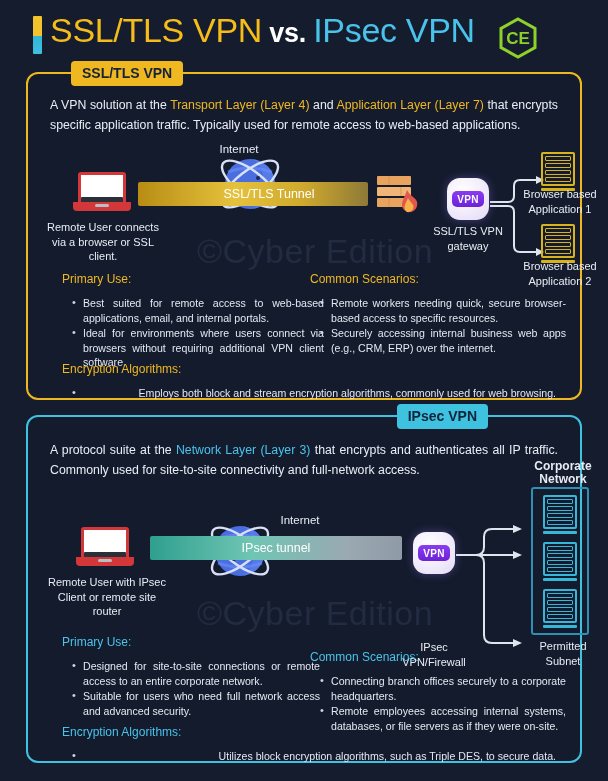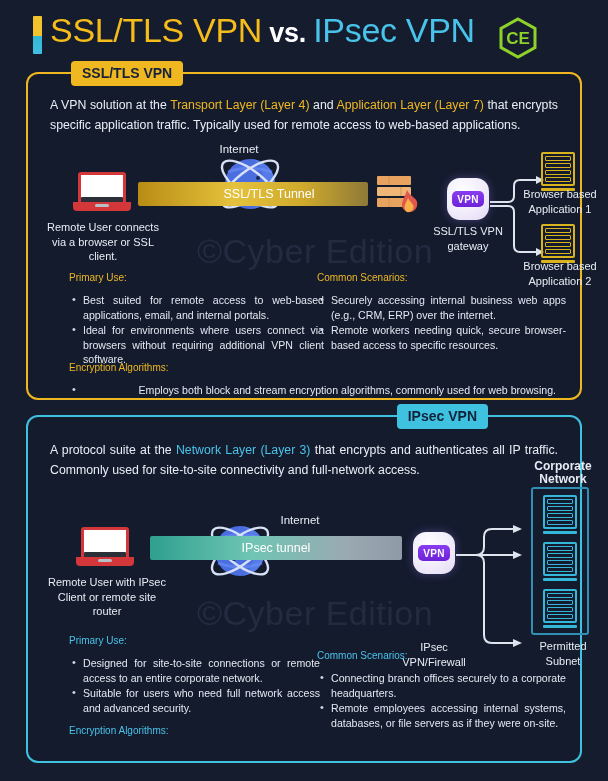--- a/index.html
+++ b/index.html
@@ -116,21 +116,21 @@
   .rack.c { color:#35b7d9; }
 
   .firewall { position:absolute; width:54px; height:42px; }
 
   .netbox {
     position:absolute; border:2px solid #2f8fb5; border-radius:3px;
   }
 
   
   .col { position:absolute; }
-  .h-label { font-size:10px; margin-bottom:4px;margin-left:7px; }
+  .h-label { font-size:12px; margin-bottom:4px; }
   .h-label.y { color:#f0b820; }
   .h-label.c { color:#49c3ea; }
   ul.bul { list-style:none; margin:10px 0 0 10px; padding:0; }
   ul.bul li {
     position:relative; padding-left:11px; font-size:10.6px; line-height:14.6px;
     color:#e3e9f2; text-align:justify; margin-bottom:1px;
   }
   ul.bul li::before {
     content:"•"; position:absolute; left:0; top:-1px; color:#cfd7e3; font-size:11px;
   }
@@ -251,22 +251,22 @@
       <div class="h-label y">Primary Use:</div>
       <ul class="bul">
         <li>Best suited for remote access to web-based applications, email, and internal portals.</li>
         <li>Ideal for environments where users connect via browsers without requiring additional VPN client software.</li>
       </ul>
     </div>
 
     <div class="col" style="left:282px;top:198px;width:256px;">
       <div class="h-label y">Common Scenarios:</div>
       <ul class="bul">
+        <li>Remote workers needing quick, secure browser-based access to specific resources.</li>
         <li>Securely accessing internal business web apps (e.g., CRM, ERP) over the internet.</li>
-        <li>Remote workers needing quick, secure browser-based access to specific resources.</li>
       </ul>
     </div>
 
     <div class="full-row" style="top:288px;">
       <div class="h-label y">Encryption Algorithms:</div>
       <ul class="bul">
         <li>Employs both block and stream encryption algorithms, commonly used for web browsing.</li>
       </ul>
     </div>
   </div>
@@ -369,19 +369,22 @@
     <div class="col" style="left:282px;top:233px;width:256px;">
       <div class="h-label c">Common Scenarios:</div>
       <ul class="bul">
         <li>Connecting branch offices securely to a corporate headquarters.</li>
         <li>Remote employees accessing internal systems, databases, or file servers as if they were on-site.</li>
       </ul>
     </div>
 
     <div class="full-row" style="top:308px;">
       <div class="h-label c">Encryption Algorithms:</div>
+      <ul class="bul">
+        <li>Utilizes block encryption algorithms, such as Triple DES, to secure data.</li>
+      </ul>
     </div>
   </div>
 
   <div class="wm one">©Cyber Edition</div>
   <div class="wm two">©Cyber Edition</div>
 
 </div>
 
 </body></html>

